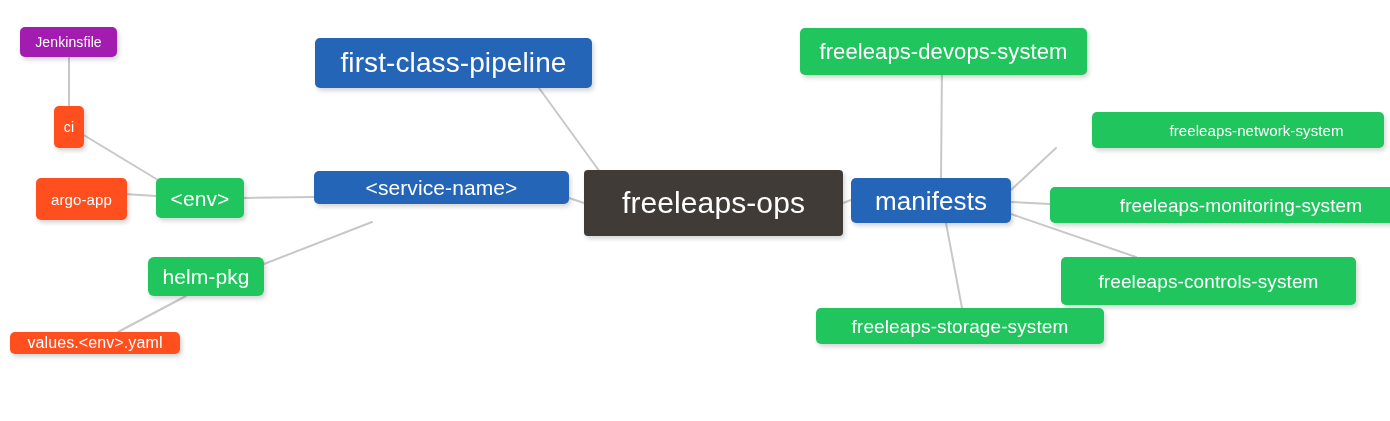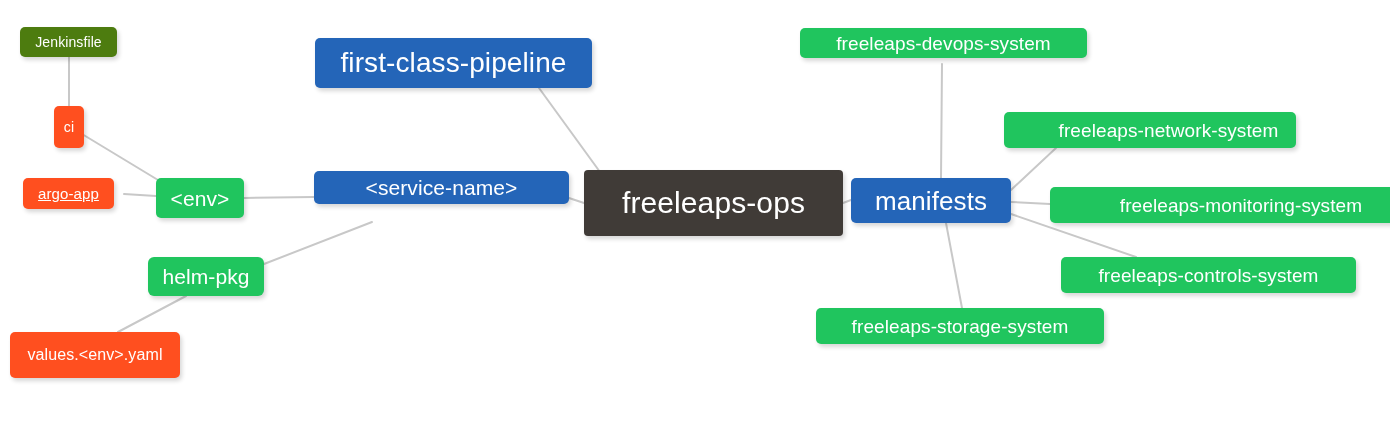--- a/index.html
+++ b/index.html
@@ -38,21 +38,21 @@
     box-shadow: 2px 3px 4px rgba(0,0,0,0.16);
     line-height: 1;
     letter-spacing: 0.1px;
   }
   .node.root {
     background: #403b37;
     border-radius: 4px;
   }
   .node.blue   { background: #2465b8; }
   .node.green  { background: #20c55e; }
-  .node.orange { background: #4d7c0f; }
+  .node.orange { background: #a21caf; }
   .node.red    { background: #ff4f1f; }
 </style>
 </head>
 <body>
 
 <div id="mindmap">
   <svg id="edge-layer" viewBox="0 0 1390 421" width="1390" height="421" xmlns="http://www.w3.org/2000/svg">
       <line x1="569" y1="198" x2="584" y2="203" stroke="#c8c8c8" stroke-width="2" stroke-linecap="round"></line>
       <line x1="539" y1="88" x2="600" y2="172" stroke="#c8c8c8" stroke-width="2" stroke-linecap="round"></line>
       <line x1="843" y1="203" x2="851" y2="200" stroke="#c8c8c8" stroke-width="2" stroke-linecap="round"></line>
@@ -80,41 +80,41 @@
       </div>
       <div class="node blue" style="left: 851px; top: 178px; width: 160px; height: 45px; font-size: 26px; text-align: right;">
         <span>manifests</span>
       </div>
       <div class="node green" style="left: 156px; top: 178px; width: 88px; height: 40px; font-size: 21px;">
         <span>&lt;env&gt;</span>
       </div>
       <div class="node green" style="left: 148px; top: 257px; width: 116px; height: 39px; font-size: 21px; border-radius: 6px;">
         <span>helm-pkg</span>
       </div>
-      <div class="node green" style="left: 800px; top: 28px; width: 287px; height: 30px; font-size: 19px;">
+      <div class="node green" style="left: 800px; top: 28px; width: 287px; height: 47px; font-size: 22px;">
         <span>freeleaps-devops-system</span>
       </div>
-      <div class="node green" style="left: 1004px; top: 112px; width: 292px; height: 36px; font-size: 19px; padding-left: 37px;">
+      <div class="node green" style="left: 1092px; top: 112px; width: 292px; height: 36px; font-size: 15px; padding-left: 37px;">
         <span>freeleaps-network-system</span>
       </div>
       <div class="node green" style="left: 1050px; top: 187px; width: 382px; height: 36px; font-size: 19px;">
         <span>freeleaps-monitoring-system</span>
       </div>
-      <div class="node green" style="left: 1061px; top: 257px; width: 295px; height: 36px; font-size: 19px;">
+      <div class="node green" style="left: 1061px; top: 257px; width: 295px; height: 48px; font-size: 19px;">
         <span>freeleaps-controls-system</span>
       </div>
       <div class="node green" style="left: 816px; top: 308px; width: 288px; height: 36px; font-size: 19px;">
         <span>freeleaps-storage-system</span>
       </div>
       <div class="node orange" style="left: 20px; top: 27px; width: 97px; height: 30px; font-size: 14px;">
         <span>Jenkinsfile</span>
       </div>
       <div class="node red" style="left: 54px; top: 106px; width: 30px; height: 42px; font-size: 14px;">
         <span>ci</span>
       </div>
-      <div class="node red" style="left: 23px; top: 178px; width: 91px; height: 31px; font-size: 15px; text-decoration: underline;">
+      <div class="node red" style="left: 36px; top: 178px; width: 91px; height: 42px; font-size: 15px;">
         <span>argo-app</span>
       </div>
-      <div class="node red" style="left: 10px; top: 332px; width: 170px; height: 46px; font-size: 16px;">
+      <div class="node red" style="left: 10px; top: 332px; width: 170px; height: 22px; font-size: 16px;">
         <span>values.&lt;env&gt;.yaml</span>
       </div>
     </div>
 </div>
 
 </body></html>

